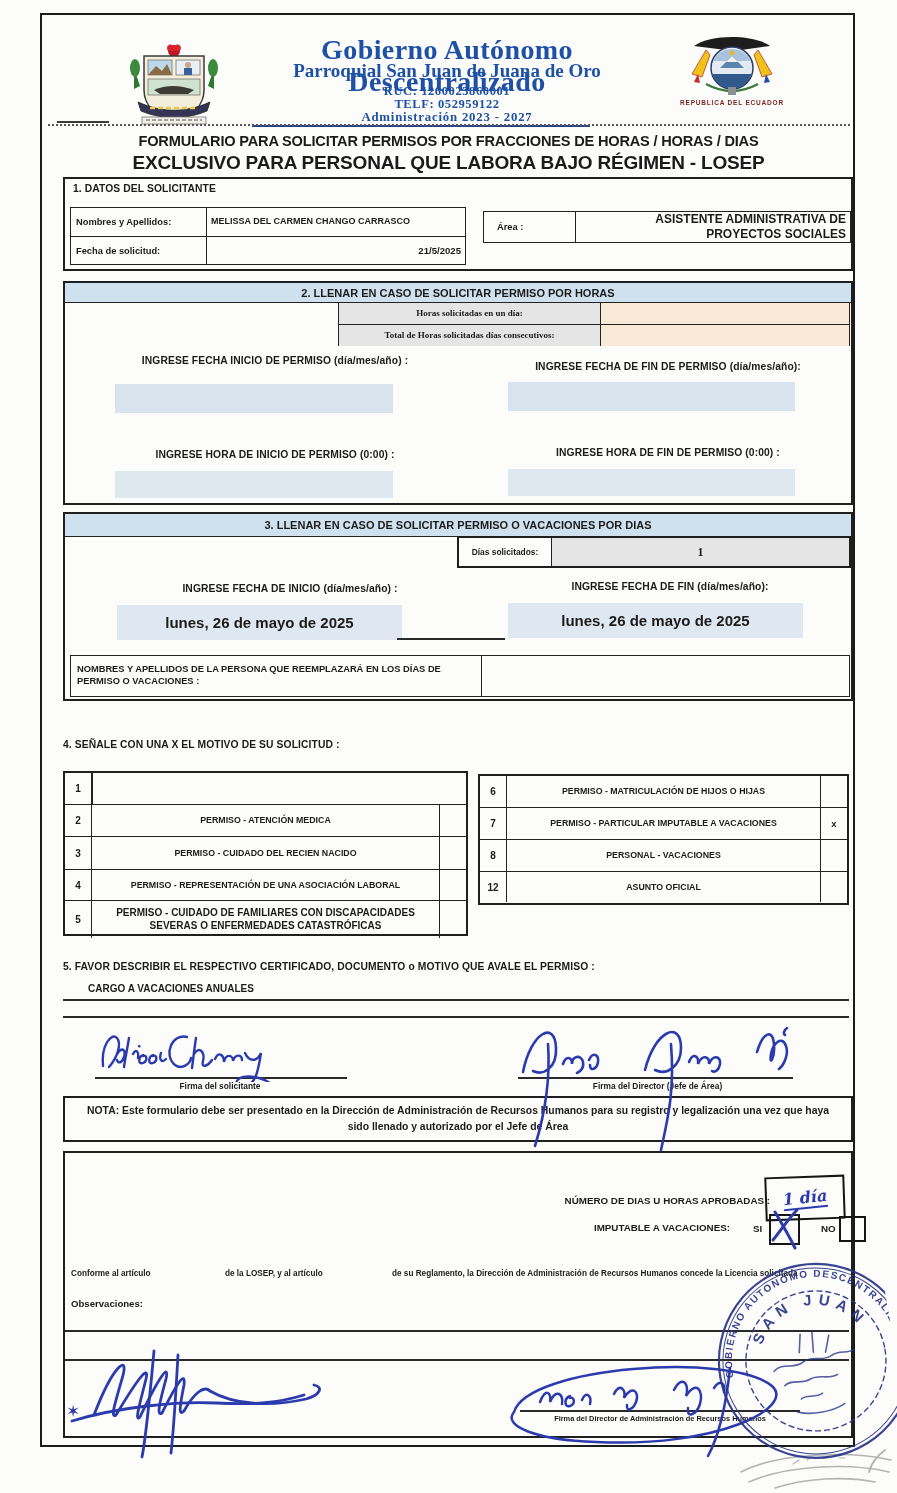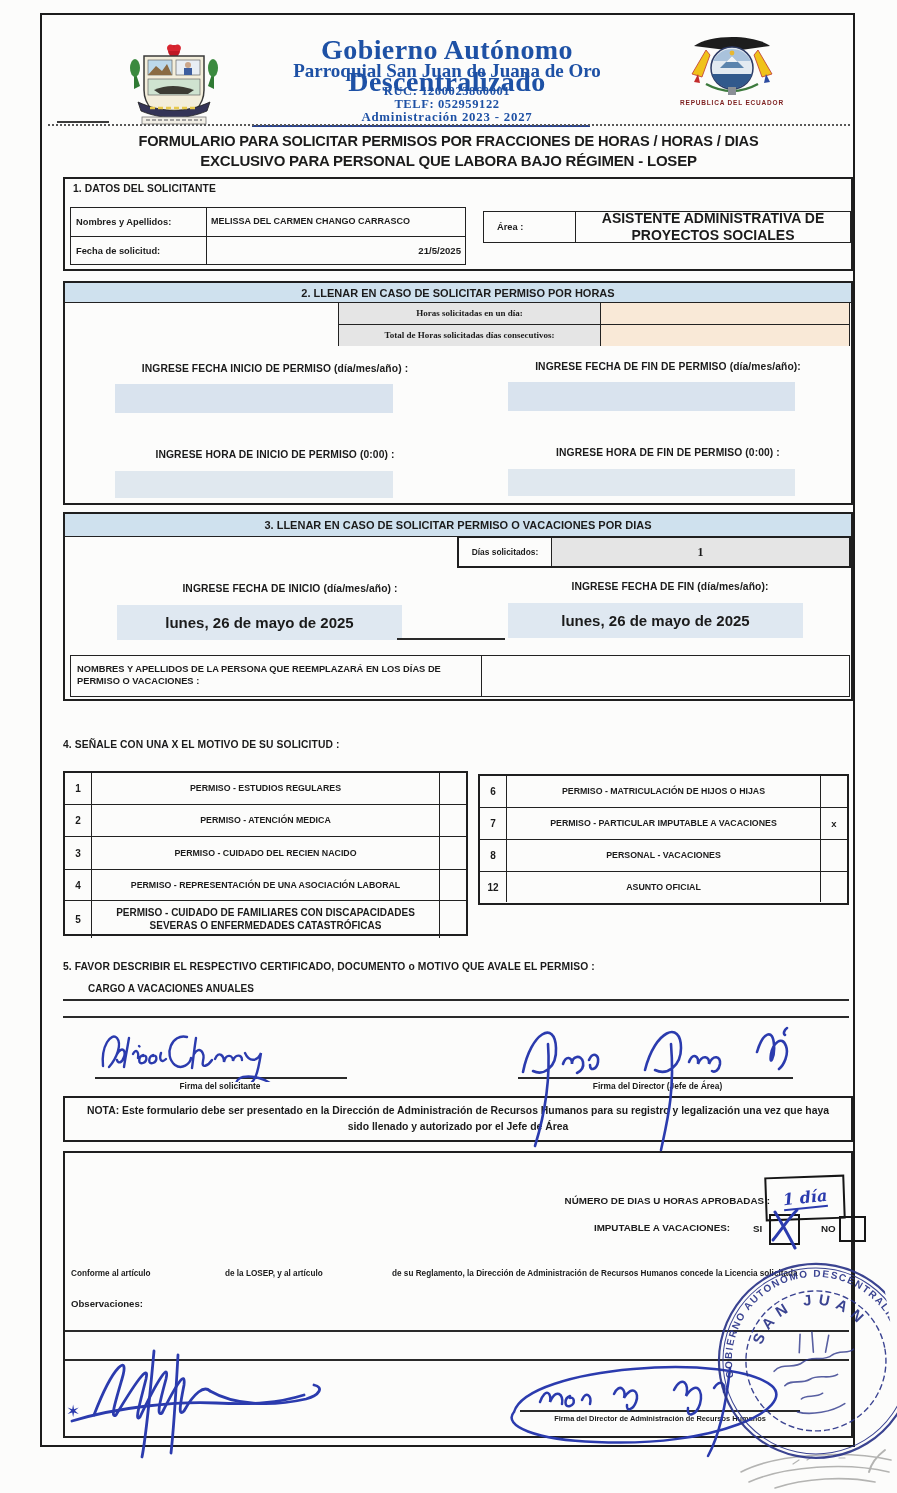--- a/index.html
+++ b/index.html
@@ -83,55 +83,55 @@
       <path d="M50,28 l6,-6 6,6 z" fill="#eef2f5"></path>
       <path d="M36,40 a21,21 0 0 0 40,0 z" fill="#31598c"></path>
       <circle cx="56" cy="19" r="2.4" fill="#e8b730"></circle>
       <path d="M30,50 q26,14 52,0" stroke="#3d7a3d" stroke-width="2.5" fill="none"></path>
       <rect x="52" y="53" width="8" height="8" fill="#8a8f96"></rect>
     </svg>
   </div>
   <div class="abs ctr bold" style="left:664px;top:99px;width:136px;font-size:6.5px;color:#7c1e1e;letter-spacing:.8px;">REPUBLICA DEL ECUADOR</div>
 
   <div class="abs ctr bold" style="left:70px;top:133px;width:757px;font-size:14.6px;letter-spacing:-.2px;">FORMULARIO PARA SOLICITAR PERMISOS  POR FRACCIONES DE HORAS / HORAS / DIAS</div>
-  <div class="abs ctr bold" style="left:70px;top:152px;width:757px;font-size:15px;letter-spacing:-.2px;">EXCLUSIVO PARA PERSONAL QUE LABORA BAJO RÉGIMEN - LOSEP</div>
+  <div class="abs ctr bold" style="left:70px;top:152px;width:757px;font-size:19px;letter-spacing:-.2px;">EXCLUSIVO PARA PERSONAL QUE LABORA BAJO RÉGIMEN - LOSEP</div>
 
   <div class="abs b2" style="left:63px;top:177px;width:786px;height:90px;">
     <div class="abs lbl" style="left:8px;top:4px;">1. DATOS DEL SOLICITANTE</div>
     <div class="abs b15" style="left:5px;top:28px;width:394px;height:56px;">
       <div class="row" style="height:28px;">
         <div class="numcell" style="width:130px;font-size:9.3px;justify-content:flex-start;padding-left:5px;">Nombres y Apellidos:</div>
         <div class="motif" style="font-size:9px;justify-content:flex-start;text-align:left;">MELISSA DEL CARMEN CHANGO CARRASCO</div>
       </div>
       <div class="row" style="height:28px;">
         <div class="numcell" style="width:130px;font-size:9.3px;justify-content:flex-start;padding-left:5px;">Fecha de solicitud:</div>
         <div class="motif" style="font-size:9.6px;justify-content:flex-end;text-align:right;">21/5/2025</div>
       </div>
     </div>
     <div class="abs b15" style="left:418px;top:32px;width:366px;height:30px;">
       <div class="row" style="height:30px;border-bottom:none;margin-left:8px;">
         <div class="numcell" style="width:78px;font-size:9.3px;justify-content:flex-start;padding-left:5px;">Área :</div>
-        <div class="motif" style="font-size:14px;justify-content:flex-start;text-align:center;">ASISTENTE ADMINISTRATIVA DE PROYECTOS SOCIALES</div>
+        <div class="motif" style="font-size:12px;justify-content:flex-start;text-align:right;">ASISTENTE ADMINISTRATIVA DE PROYECTOS SOCIALES</div>
       </div>
     </div>
   </div>
 
   <div class="abs b2" style="left:63px;top:281px;width:786px;height:220px;">
     <div class="bar" style="height:19px;">2. LLENAR EN CASO DE SOLICITAR PERMISO POR HORAS</div>
     <div class="abs b15" style="left:273px;top:19px;width:510px;height:42px;">
       <div class="row" style="height:21px;">
         <div class="tan motif" style="width:253px;flex:none;border-right:1.5px solid #222;font-size:9px;">Horas solicitadas en un día:</div>
         <div class="tan2 motif"></div>
       </div>
       <div class="row" style="height:21px;">
         <div class="tan motif" style="width:253px;flex:none;border-right:1.5px solid #222;font-size:9px;">Total de Horas solicitadas días consecutivos:</div>
         <div class="tan2 motif"></div>
       </div>
     </div>
-    <div class="abs ctr lbl" style="left:45px;top:80px;width:330px;">INGRESE FECHA INICIO DE PERMISO (día/mes/año) :</div>
+    <div class="abs ctr lbl" style="left:45px;top:72px;width:330px;">INGRESE FECHA INICIO DE PERMISO (día/mes/año) :</div>
     <div class="abs ctr lbl" style="left:438px;top:78px;width:330px;">INGRESE FECHA DE FIN DE PERMISO (día/mes/año):</div>
     <div class="abs bluebox" style="left:50px;top:101px;width:278px;height:29px;"></div>
     <div class="abs bluebox" style="left:443px;top:99px;width:287px;height:29px;"></div>
     <div class="abs ctr lbl" style="left:45px;top:166px;width:330px;">INGRESE HORA DE INICIO DE PERMISO (0:00) :</div>
     <div class="abs ctr lbl" style="left:438px;top:164px;width:330px;">INGRESE HORA DE FIN DE PERMISO (0:00) :</div>
     <div class="abs bluebox2" style="left:50px;top:188px;width:278px;height:27px;"></div>
     <div class="abs bluebox2" style="left:443px;top:186px;width:287px;height:27px;"></div>
   </div>
 
   <div class="abs b2" style="left:63px;top:512px;width:786px;height:185px;">
@@ -149,21 +149,20 @@
       <div class="motif" style="width:398px;flex:none;border-right:1.5px solid #222;font-size:9.3px;justify-content:flex-start;text-align:left;padding:2px 6px;">NOMBRES Y APELLIDOS DE LA PERSONA QUE REEMPLAZARÁ EN  LOS DÍAS DE PERMISO O VACACIONES :</div>
       <div class="motif"></div>
     </div>
   </div>
 
   <div class="abs lbl" style="left:63px;top:739px;">4. SEÑALE CON UNA X EL MOTIVO DE SU SOLICITUD :</div>
 
   <div class="abs b2" style="left:63px;top:771px;width:401px;height:161px;">
     <div class="row" style="height:31px;">
       <div class="numcell">1</div>
-      <div class="motif">PERMISO - ESTUDIOS REGULARES</div>
       <div class="chkcell"></div>
     </div>
     <div class="row" style="height:31px;">
       <div class="numcell">2</div>
       <div class="motif">PERMISO - ATENCIÓN MEDICA</div>
       <div class="chkcell"></div>
     </div>
     <div class="row" style="height:32px;">
       <div class="numcell">3</div>
       <div class="motif">PERMISO - CUIDADO DEL RECIEN NACIDO</div>

